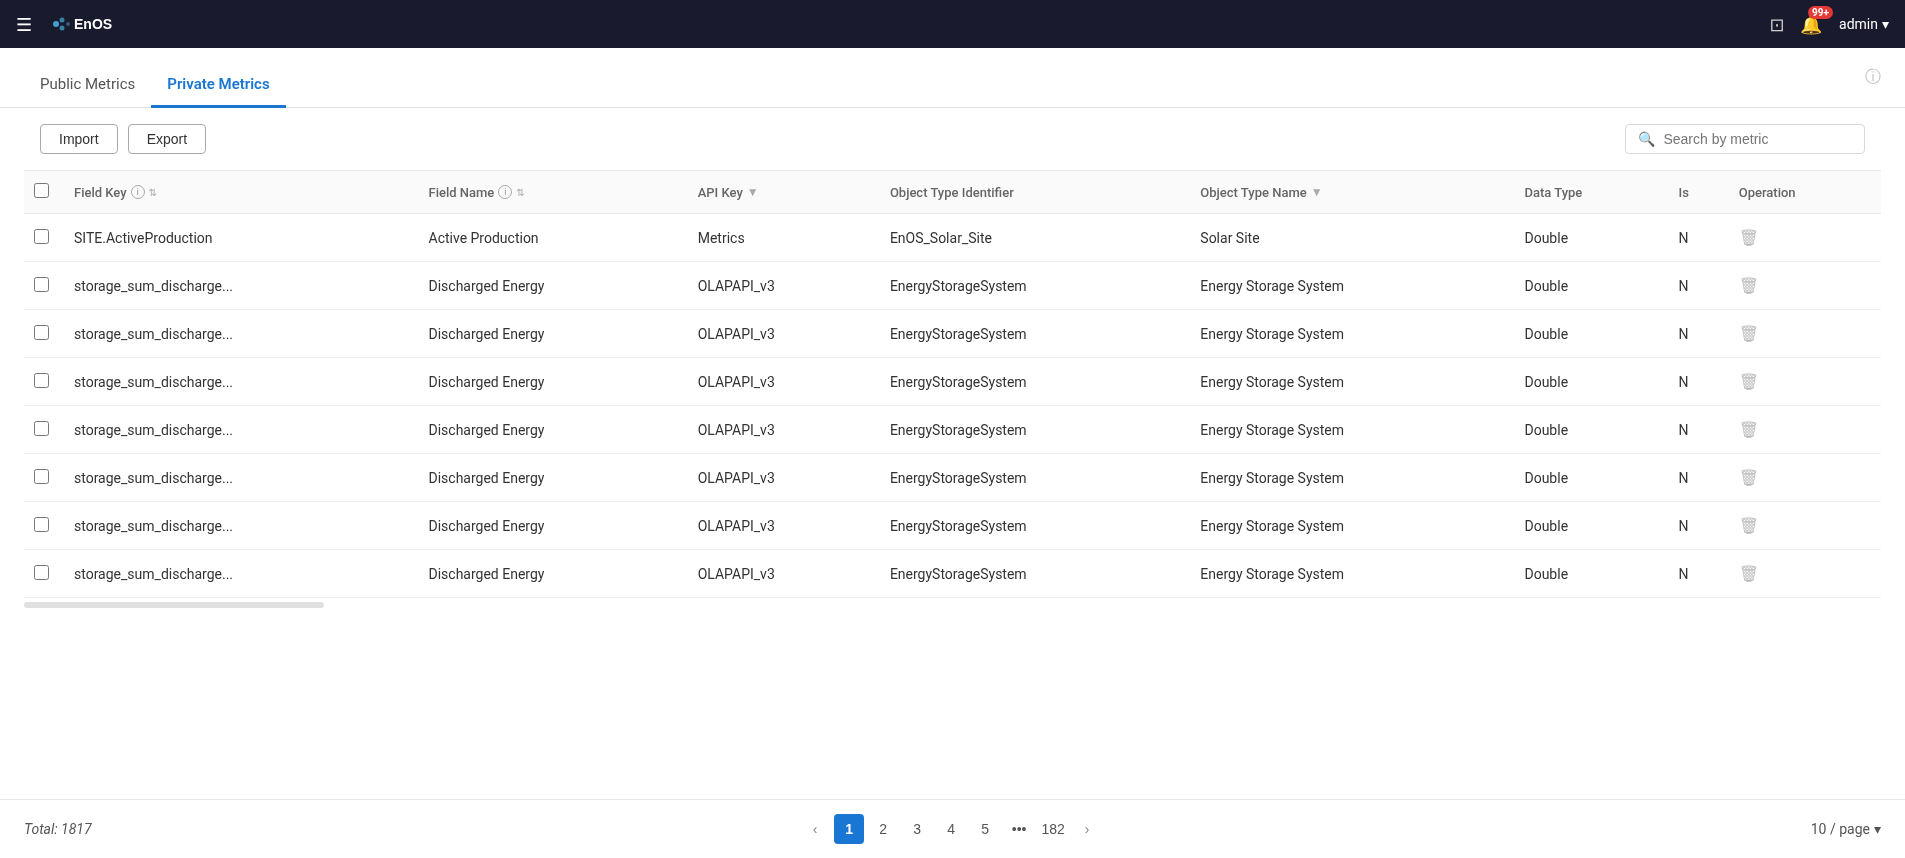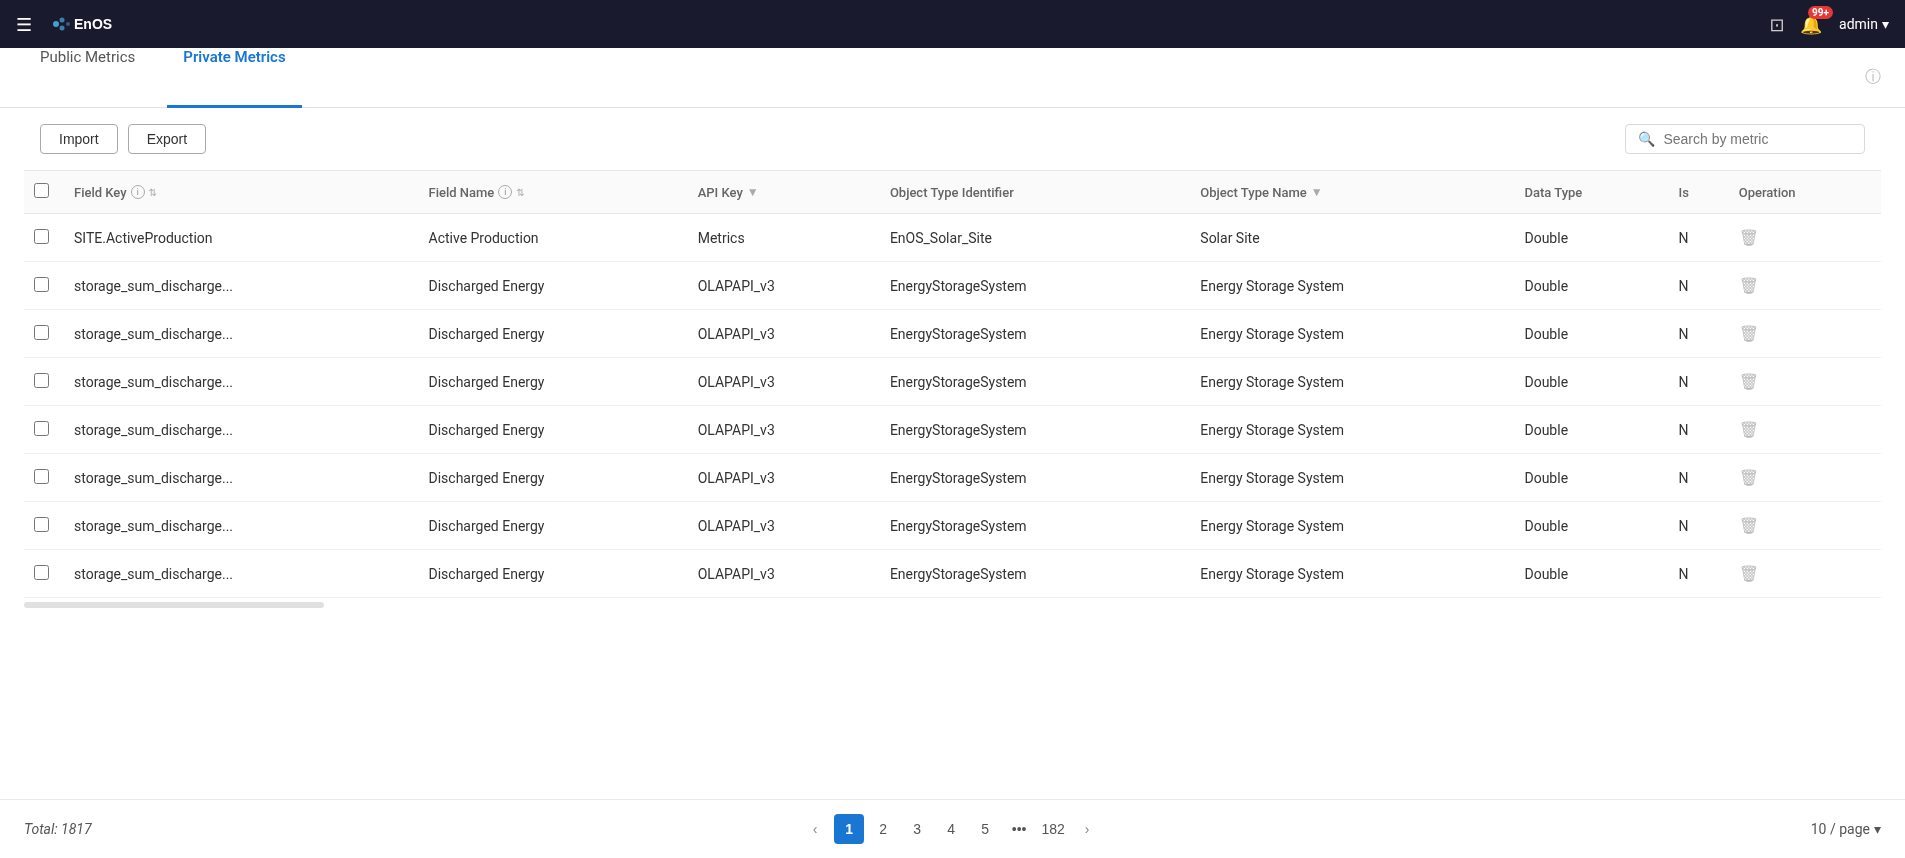--- a/index.html
+++ b/index.html
@@ -33,21 +33,21 @@
     .main { background: #fff; min-height: calc(100vh - 48px); padding: 0; }
 
     
     .tabs-row {
       display: flex; align-items: center;
       border-bottom: 1px solid #e0e0e0;
       padding: 0 24px;
       height: 60px;
       justify-content: space-between;
     }
-    .tabs { display: flex; gap: 16px; height: 100%; }
+    .tabs { display: flex; gap: 0; height: 100%; align-items: flex-end; }
     .tab {
       padding: 0 16px 12px;
       font-size: 15px; cursor: pointer; color: #555;
       border-bottom: 3px solid transparent;
       margin-bottom: -1px;
       font-weight: 400;
     }
     .tab.active {
       color: #1976d2; font-weight: 600;
       border-bottom: 3px solid #1976d2;

